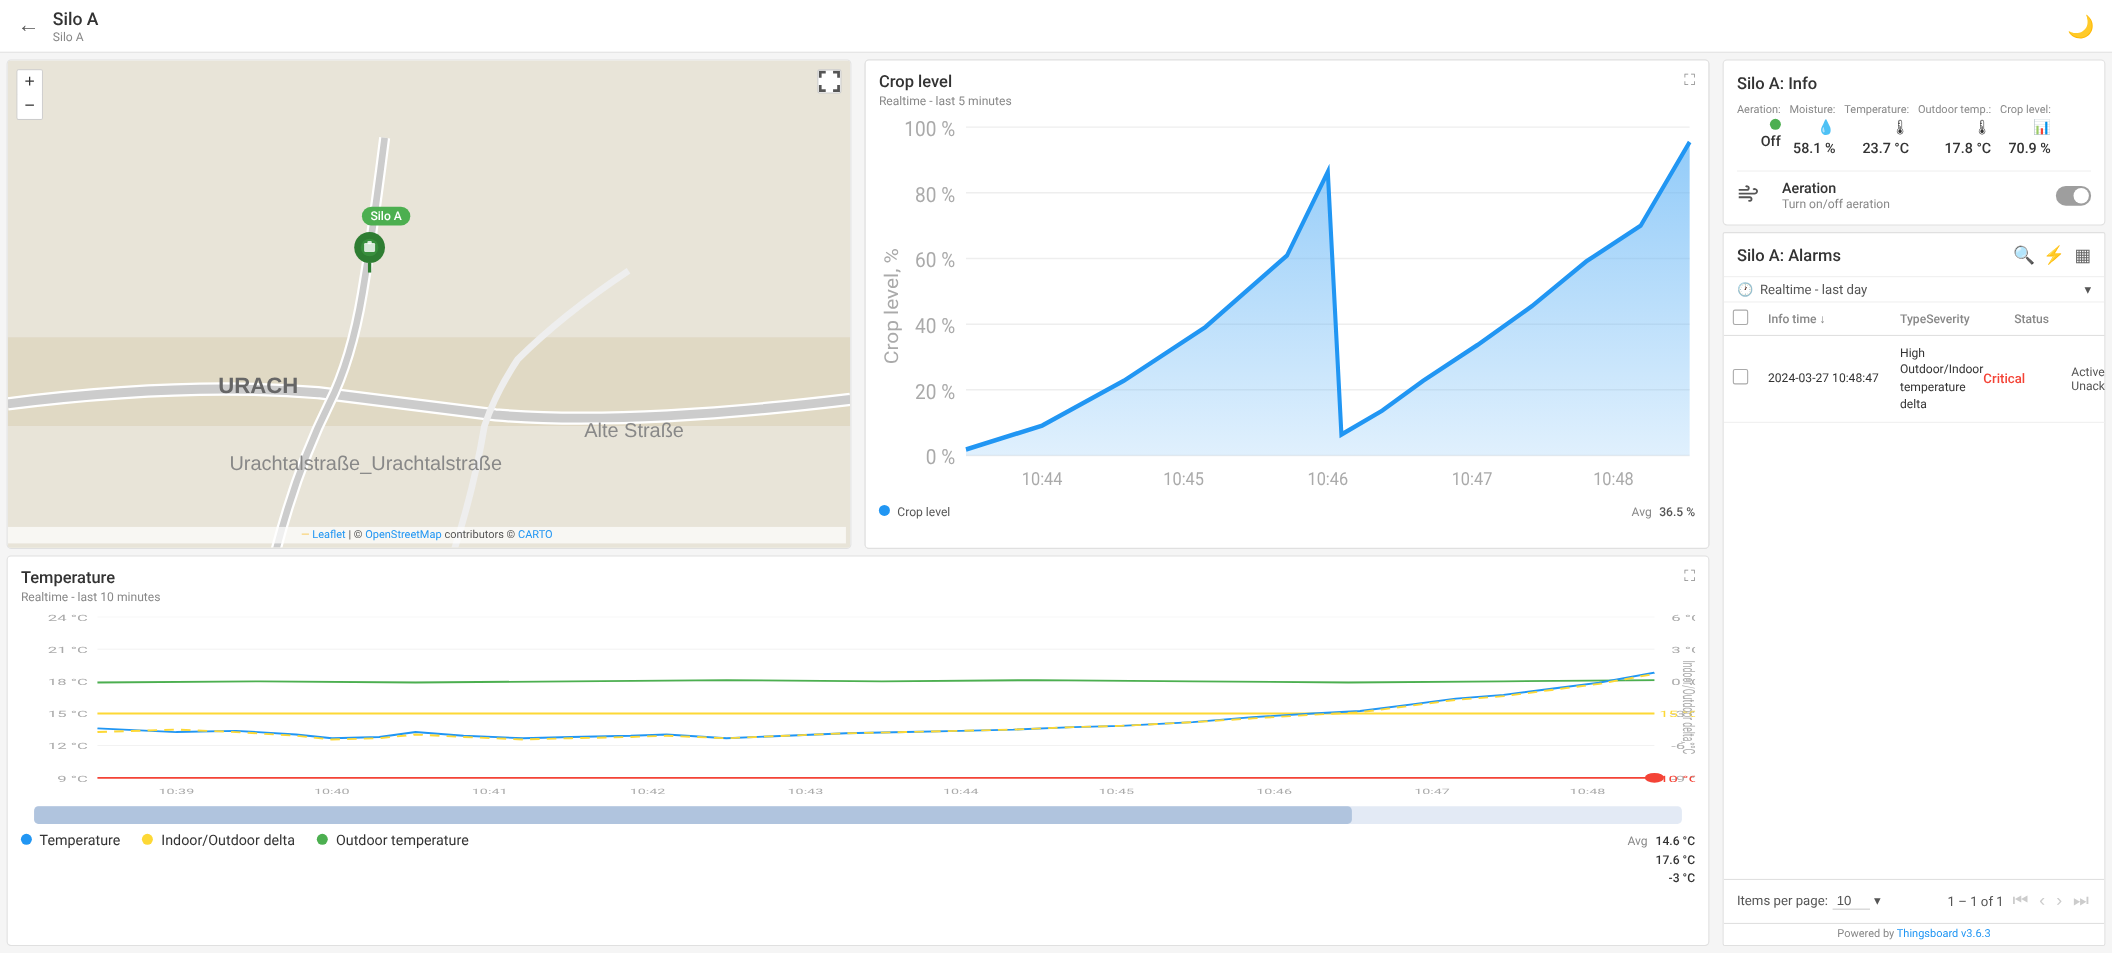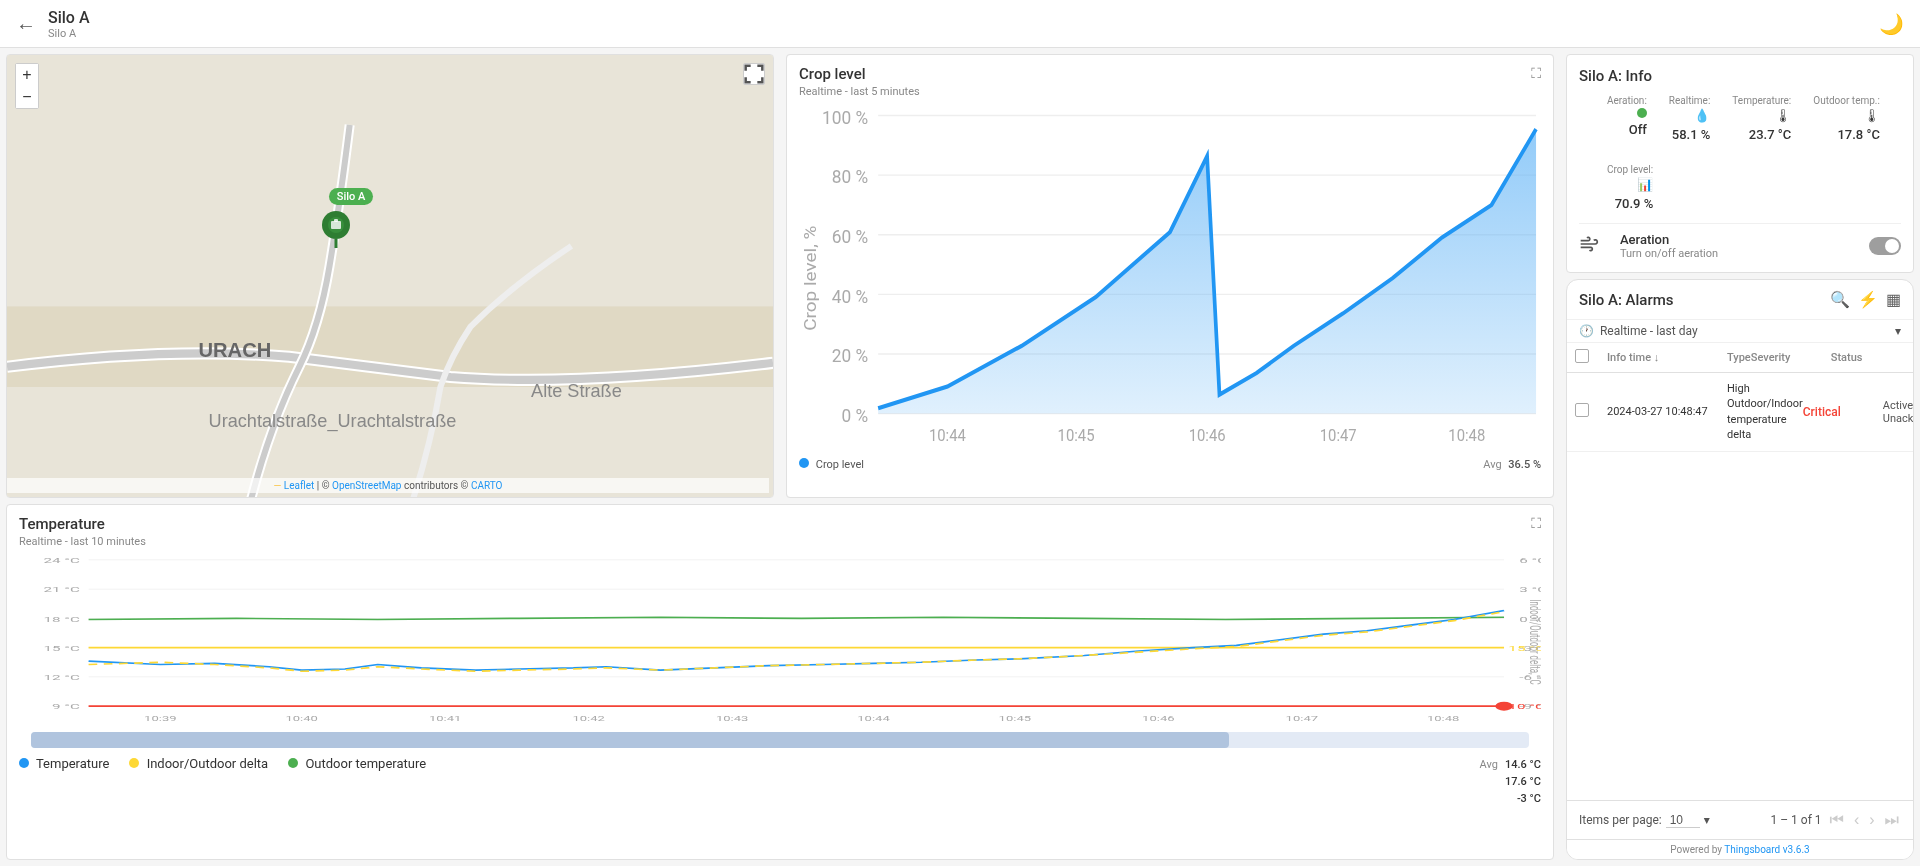--- a/index.html
+++ b/index.html
@@ -34,34 +34,34 @@
     .card-title { font-size: 15px; font-weight: 500; }
     .card-subtitle { font-size: 11px; color: #888; margin-top: 2px; }
     .expand-icon { color: #888; cursor: pointer; font-size: 14px; }
     .legend-row { display: flex; justify-content: space-between; align-items: center; padding: 4px 12px; font-size: 11px; color: #555; }
     .legend-dot { display: inline-block; width: 10px; height: 10px; border-radius: 50%; margin-right: 4px; }
 
     
     .right-panel { grid-column: 3; grid-row: 1 / 3; display: flex; flex-direction: column; margin: 6px; gap: 0; }
     .info-card { background: #fff; border: 1px solid #e0e0e0; border-radius: 4px; padding: 12px; margin-bottom: 6px; }
     .info-title { font-size: 15px; font-weight: 500; margin-bottom: 10px; }
-    .info-metrics { display: flex; gap: 22px; margin-bottom: 12px; flex-wrap: wrap; margin-left: 28px; }
+    .info-metrics { display: flex; gap: 8px; margin-bottom: 12px; flex-wrap: wrap; }
     .metric-item { display: flex; flex-direction: column; gap: 2px; }
     .metric-label { font-size: 10px; color: #888; }
     .metric-value { font-size: 13px; font-weight: 500; display: flex; align-items: flex-end; gap: 4px; flex-direction: column; }
     .dot-green { width: 10px; height: 10px; border-radius: 50%; background: #4caf50; display: inline-block; }
     .aeration-section { display: flex; align-items: center; gap: 21px; padding-top: 8px; border-top: 1px solid #f0f0f0; }
     .aeration-icon { font-size: 18px; color: #555; }
     .aeration-text h4 { font-size: 13px; font-weight: 500; }
     .aeration-text p { font-size: 11px; color: #888; }
     .toggle-off { display: inline-flex; align-items: center; width: 32px; height: 18px; background: #9e9e9e; border-radius: 9px; position: relative; margin-left: auto; cursor: pointer; }
     .toggle-off::after { content: ''; position: absolute; right: 2px; width: 14px; height: 14px; border-radius: 50%; background: #fff; }
 
     
-    .alarms-card { background: #fff; border: 1px solid #e0e0e0; border-radius: 12px; flex: 1; display: flex; flex-direction: column; overflow: hidden; }
+    .alarms-card { background: #fff; border: 1px solid #e0e0e0; border-radius: 2px; flex: 1; display: flex; flex-direction: column; overflow: hidden; }
     .alarms-header { display: flex; justify-content: space-between; align-items: center; padding: 10px 12px; }
     .alarms-title { font-size: 15px; font-weight: 500; }
     .alarms-actions { display: flex; gap: 8px; align-items: center; }
     .alarms-actions span { cursor: pointer; color: #666; font-size: 16px; }
     .time-filter { display: flex; align-items: center; gap: 6px; padding: 4px 12px; border-top: 1px solid #f0f0f0; border-bottom: 1px solid #f0f0f0; font-size: 12px; color: #555; cursor: pointer; }
     .alarms-table { flex: 1; overflow-y: auto; }
     .table-header { display: grid; grid-template-columns: 32px 120px 1fr 80px 100px 60px; align-items: center; padding: 6px 8px; border-bottom: 1px solid #e0e0e0; font-size: 11px; color: #888; font-weight: 500; }
     .table-row { display: grid; grid-template-columns: 32px 120px 1fr 80px 100px 60px; align-items: center; padding: 8px 8px; border-bottom: 1px solid #f0f0f0; font-size: 12px; }
     .severity-critical { color: #f44336; font-weight: 500; }
     .status-text { font-size: 11px; color: #555; }
@@ -206,21 +206,21 @@
       <div class="info-title">Silo A: Info</div>
       <div class="info-metrics">
         <div class="metric-item">
           <span class="metric-label">Aeration:</span>
           <span class="metric-value">
             <span class="dot-green"></span>
             <span>Off</span>
           </span>
         </div>
         <div class="metric-item">
-          <span class="metric-label">Realtime:</span>
+          <span class="metric-label">Moisture:</span>
           <span class="metric-value">
             <span>💧</span>
             <span>58.1 %</span>
           </span>
         </div>
         <div class="metric-item">
           <span class="metric-label">Temperature:</span>
           <span class="metric-value">
             <span>🌡</span>
             <span>23.7 °C</span>

